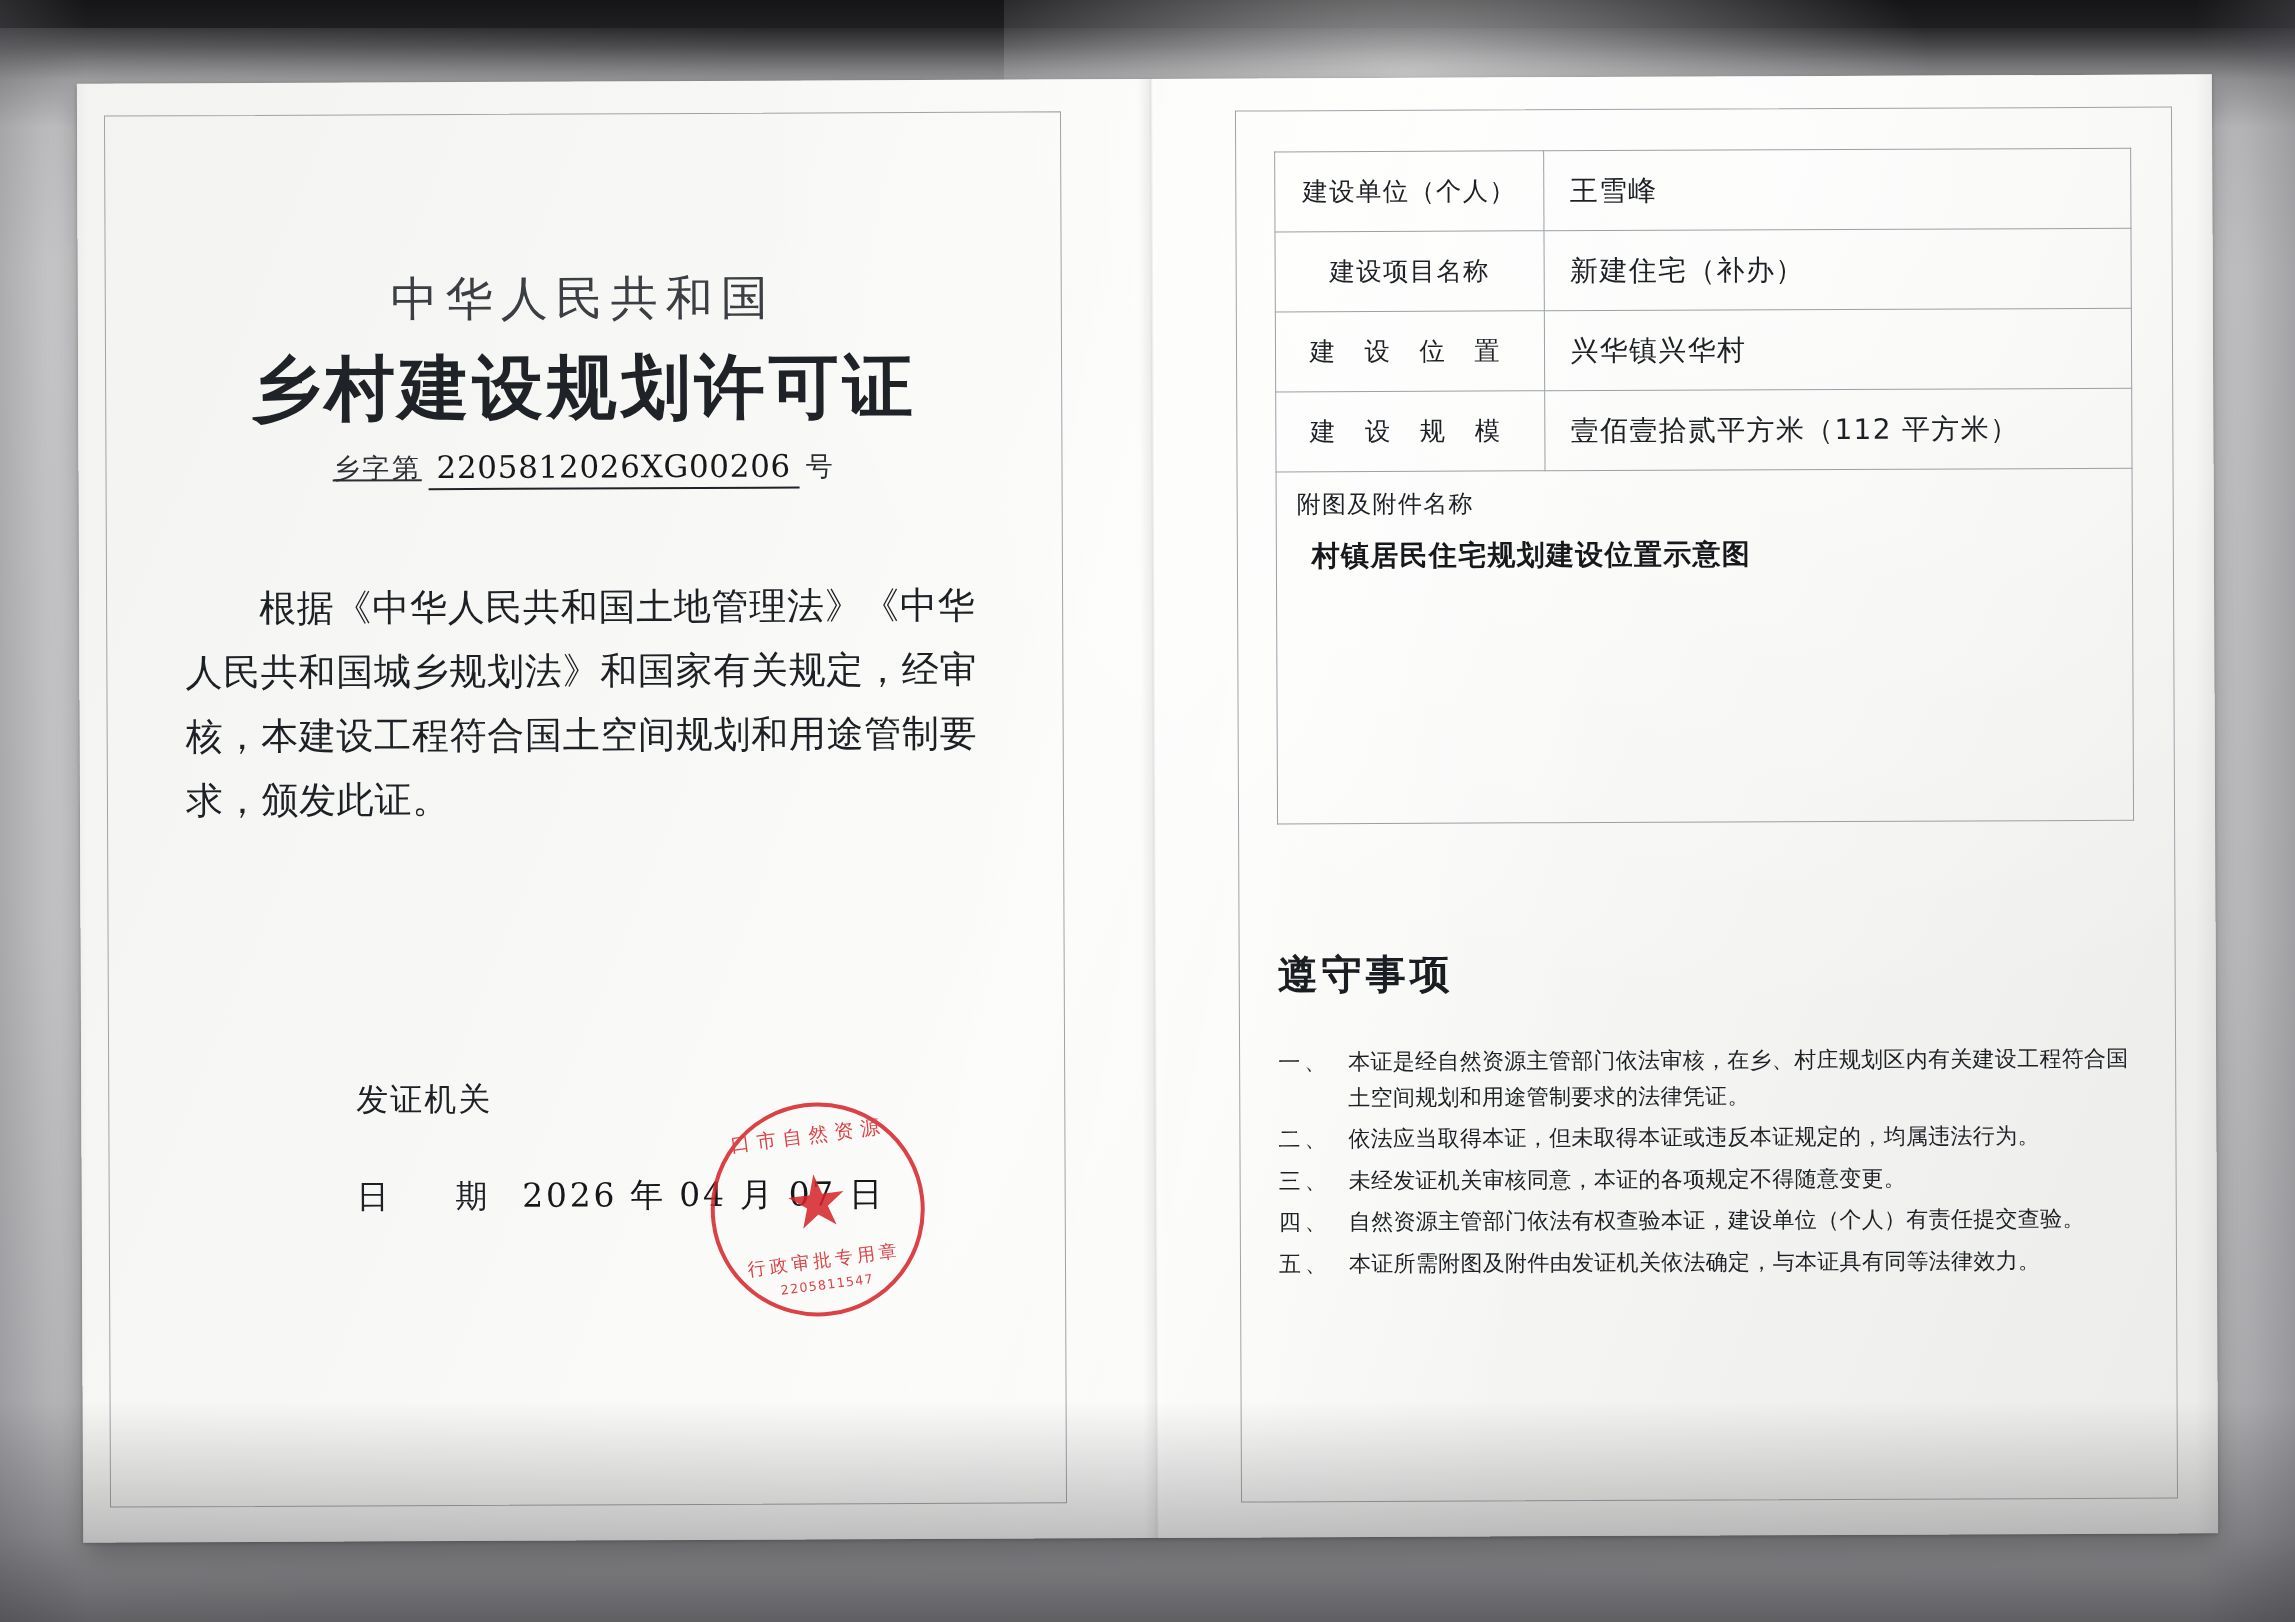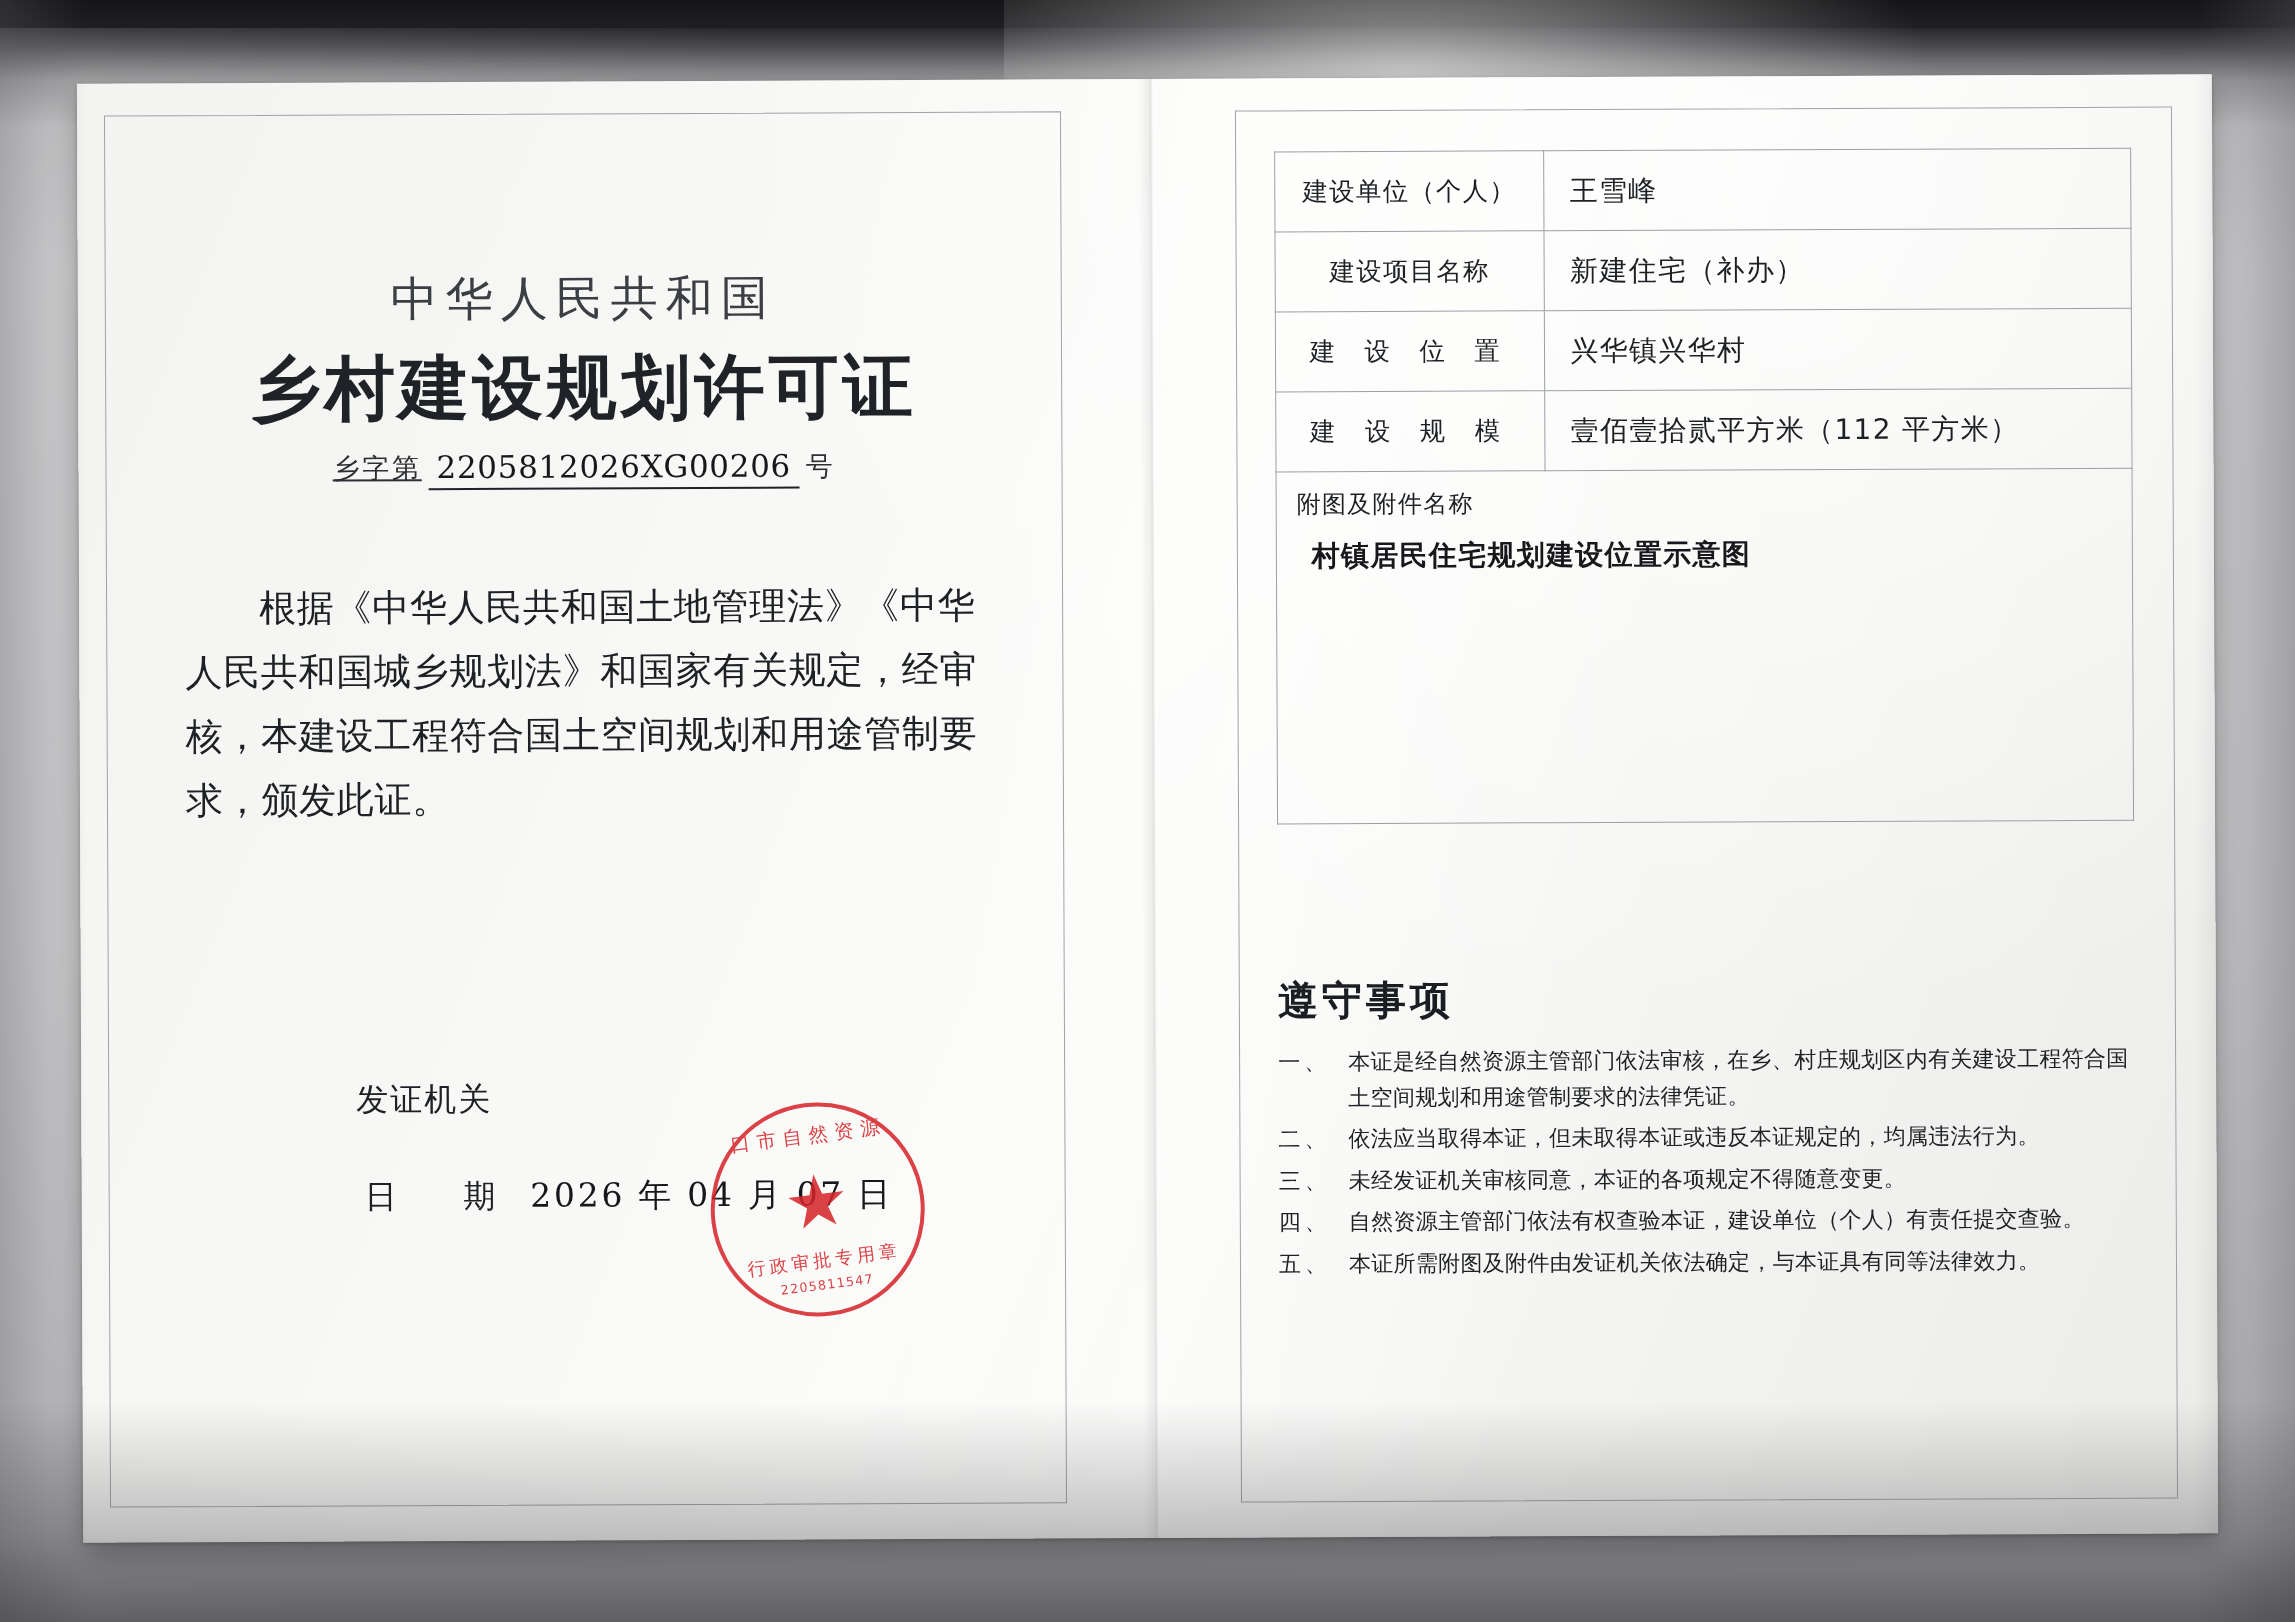--- a/index.html
+++ b/index.html
@@ -143,21 +143,21 @@
     left: 248px;
     top: 964px;
     width: 602px;
     font-size: 32px;
     color: #1d2024;
     letter-spacing: 2px;
     font-family: "DejaVu Sans", sans-serif;
   }
   .issuer-label { margin-bottom: 52px; }
   .date-row { display: flex; align-items: baseline; gap: 17.4px; }
-  .date-label { letter-spacing: 17.4px; margin-left: 8px; }
+  .date-label { letter-spacing: 17.4px; }
   .date-value {
     font-family: "DejaVu Serif", serif;
     font-size: 33px;
     letter-spacing: 2.7px;
     color: #16181b;
     white-space: nowrap;
   }
 
   
   .seal {
@@ -238,21 +238,21 @@
   .attach-value {
     font-size: 28px;
     letter-spacing: 1.3px;
     color: #16181b;
     padding-left: 14.7px;
     font-weight: 600;
   }
 
   .rules-heading {
     position: absolute;
-    left: 39px; top: 863px;
+    left: 39px; top: 837px;
     font-size: 40px;
     font-weight: 700;
     letter-spacing: 4px;
     color: #1a1d21;
     font-family: "DejaVu Sans", sans-serif;
   }
   .rules-list {
     position: absolute;
     left: 39px; top: 934px;
     width: 863px;

